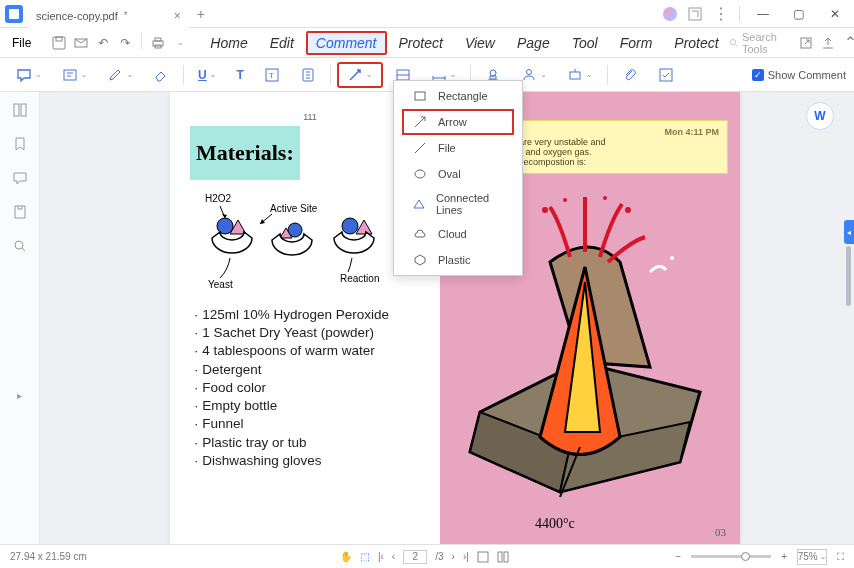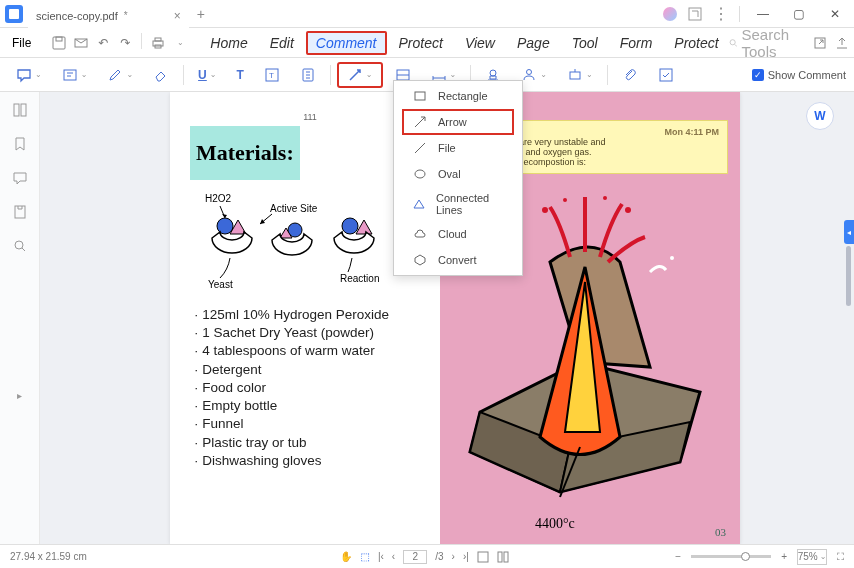--- a/index.html
+++ b/index.html
@@ -18,21 +18,21 @@
 .win-btn { width: 26px; height: 26px; display: flex; align-items: center; justify-content: center; font-size: 12px; color: #555; cursor: pointer; }
 
 .menubar { height: 30px; background: #fff; display: flex; align-items: center; border-bottom: 1px solid #e0e0e0; padding: 0 6px; }
 .file-label { font-size: 12px; color: #000000; padding: 0 6px; cursor: pointer; }
 .mini-icons { display: flex; gap: 2px; margin-left: 4px; }
 .mini-ico { width: 20px; height: 20px; display: flex; align-items: center; justify-content: center; color: #777; cursor: pointer; font-size: 12px; }
 .menu-items { display: flex; gap: 2px; margin-left: 10px; }
 .menu-item { font-size: 14px; color: #333; padding: 4px 10px; cursor: pointer; border-radius: 2px; font-style: italic; }
 .menu-item.active { background: #e6f0ff; color: #2563eb; border: 2px solid #d93025; padding: 2px 8px; }
 .menubar-right { margin-left: auto; display: flex; align-items: center; gap: 8px; padding-right: 6px; }
-.search-tools { font-size: 15px; color: #aaa; display: flex; align-items: center; gap: 4px; }
+.search-tools { font-size: 11px; color: #aaa; display: flex; align-items: center; gap: 4px; }
 .ext-ico { width: 18px; height: 18px; color: #888; display:flex;align-items:center;justify-content:center;cursor:pointer; }
 
 .toolbar { height: 34px; background: #fff; display: flex; align-items: center; border-bottom: 1px solid #e0e0e0; padding: 0 8px; gap: 4px; }
 .tb-btn { padding: 3px 8px; display: flex; align-items: center; gap: 3px; color: #555; font-size: 12px; cursor: pointer; border-radius: 3px; }
 .tb-sep { width: 1px; height: 20px; background: #e0e0e0; margin: 0 2px; }
 .tb-btn.highlighted { border: 2px solid #d93025; }
 .tb-btn svg, .tb-btn .glyph { width: 16px; height: 16px; }
 .tb-chev { font-size: 8px; color: #999; }
 .show-comment { margin-left: auto; display: flex; align-items: center; gap: 4px; font-size: 11px; color: #555; }
 .checkbox { width: 12px; height: 12px; background: #2563eb; border-radius: 2px; display: flex; align-items: center; justify-content: center; color: #fff; font-size: 9px; }
@@ -324,21 +324,21 @@
         </svg>
       </span>
       <span>Cloud</span>
     </div>
   <div class="dd-item">
       <span class="dd-icon">
         <svg width="14" height="14" viewBox="0 0 14 14">
           <path d="M7 2l5 3v4l-5 3-5-3V5z" fill="none" stroke="#666"></path>
         </svg>
       </span>
-      <span>Convert</span>
+      <span>Plastic</span>
     </div>
 </div>
 
 <div class="workspace">
   <div class="left-rail">
     <span class="rail-ico">
         <svg width="16" height="16" viewBox="0 0 16 16">
           <rect x="2" y="2" width="5" height="12" fill="none" stroke="#999"></rect>
           <rect x="9" y="2" width="5" height="12" fill="none" stroke="#999"></rect>
         </svg>

